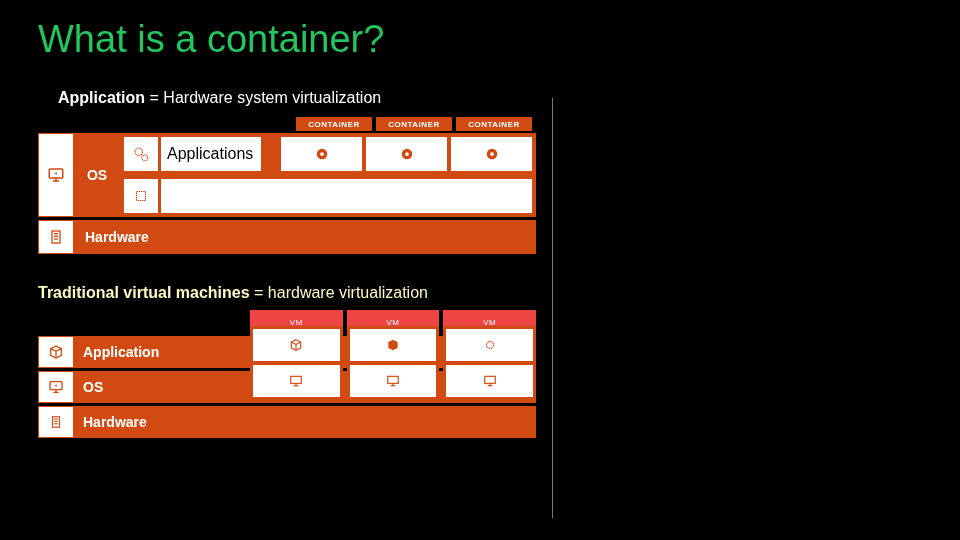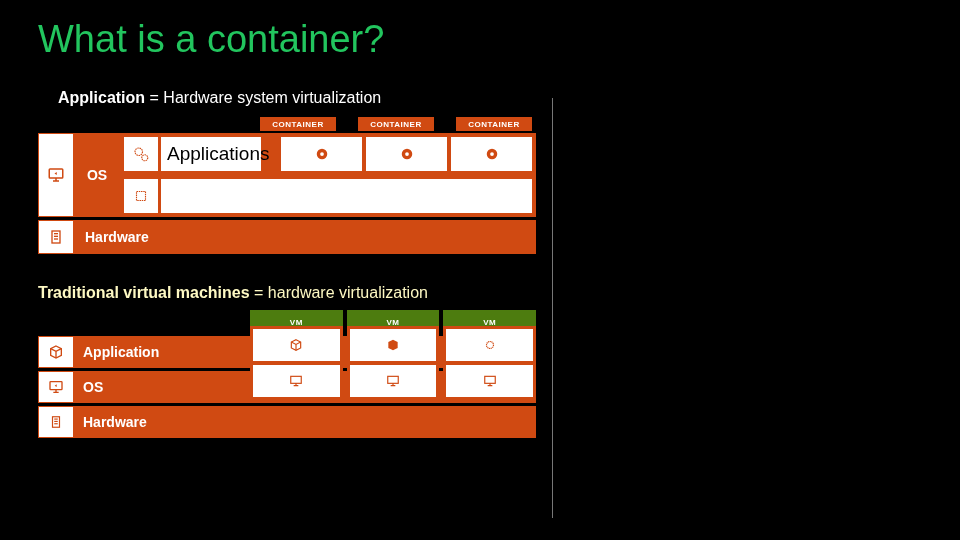--- a/index.html
+++ b/index.html
@@ -29,21 +29,21 @@
   
   .diagram {
     margin: 10px 0 0 38px;
     width: 498px;
   }
 
   
   .badges {
     display: flex;
     justify-content: flex-end;
-    gap: 22px;
+    gap: 4px;
     padding-right: 4px;
   }
   .badge {
     width: 76px;
     height: 14px;
     background: #d04a12;
     color: #fff;
     font-size: 8px;
     font-weight: 600;
     letter-spacing: 0.5px;
@@ -105,21 +105,21 @@
     align-items: center;
     justify-content: center;
     color: #d04a12;
   }
   .inner-label-cell {
     width: 100px;
     height: 34px;
     background: #fff;
     margin: 3px 20px 3px 0;
     color: #000;
-    font-size: 19px;
+    font-size: 16px;
     display: flex;
     align-items: center;
     padding-left: 6px;
   }
   .cont-cells {
     flex: 1;
     display: flex;
     gap: 4px;
     padding: 3px 3px 3px 0;
   }
@@ -191,24 +191,24 @@
   }
   .vm-badges-row {
     display: flex;
     gap: 4px;
     padding-left: 212px;
     margin-bottom: 2px;
   }
   .vm-badge {
     flex: 1;
     height: 24px;
-    background: #4d7c0f;
+    background: #ef4444;
     color: #fff;
     font-size: 8px;
-    font-weight: 700;
+    font-weight: 400;
     display: flex;
     align-items: center;
     justify-content: center;
     letter-spacing: 0.5px;
   }
   .vm-columns {
     position: absolute;
     right: 0;
     top: 16px;
     display: flex;

